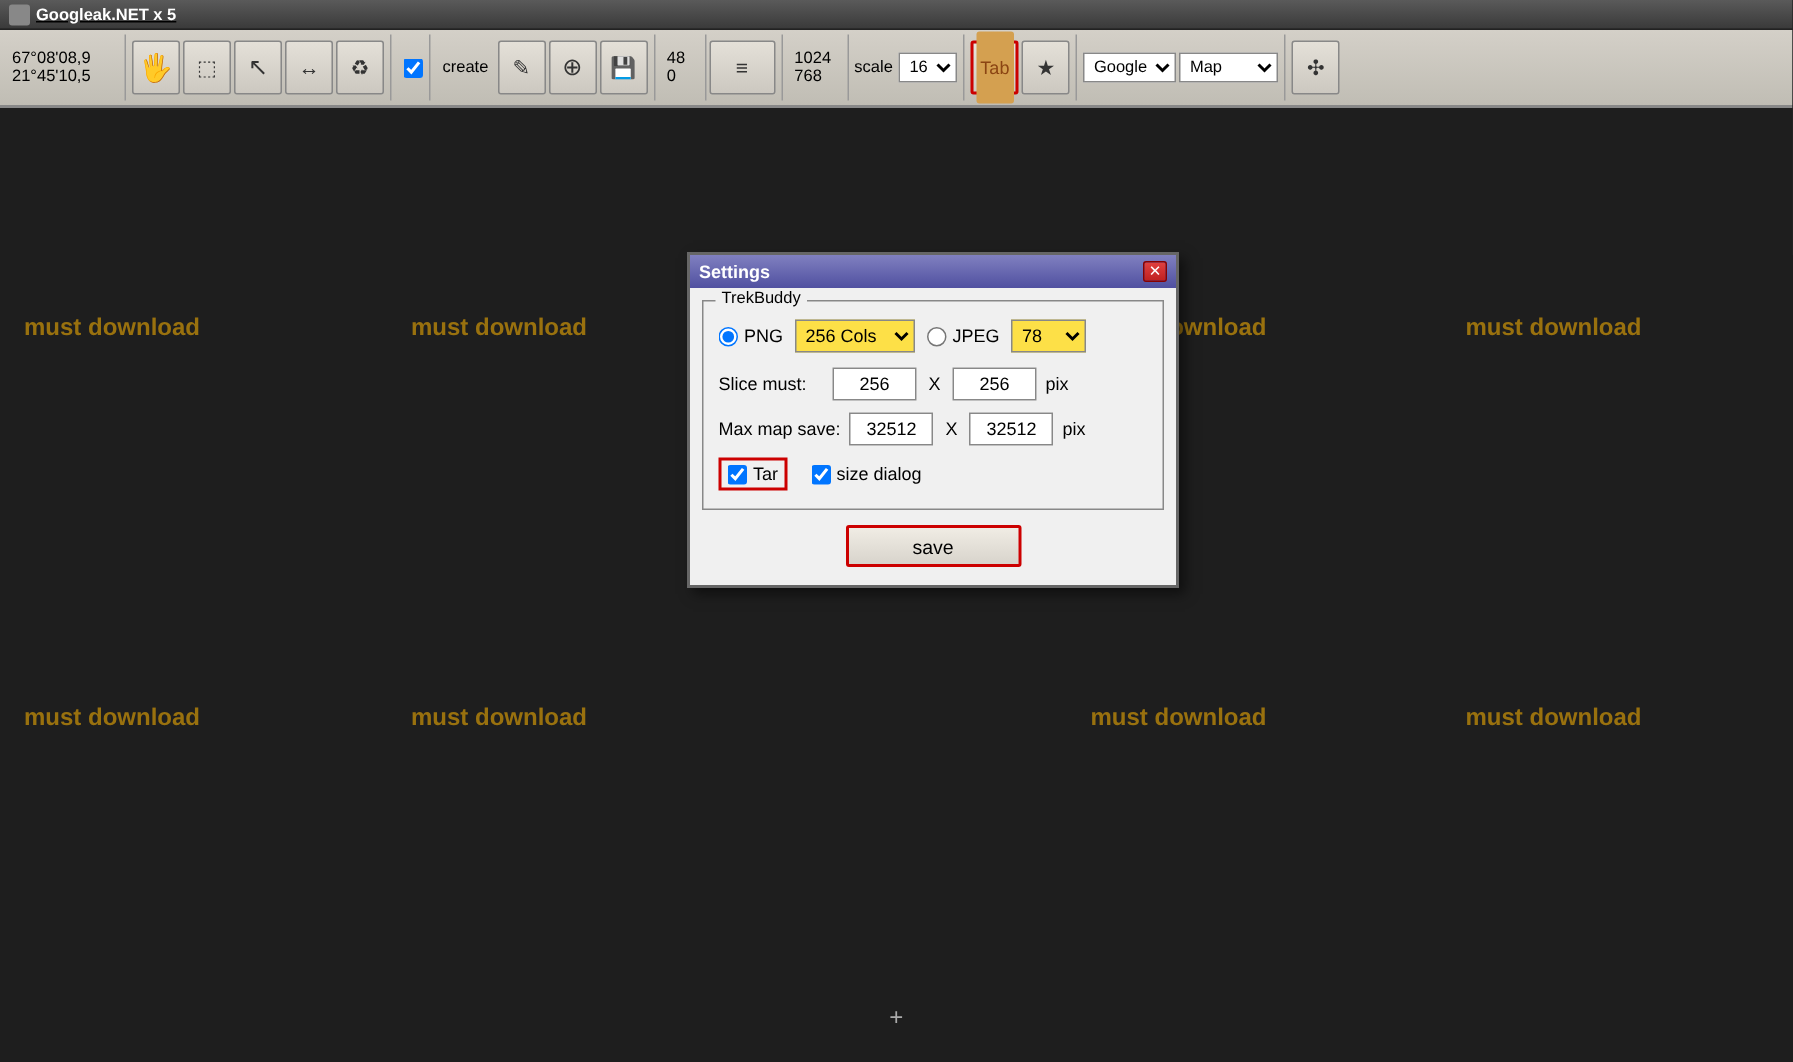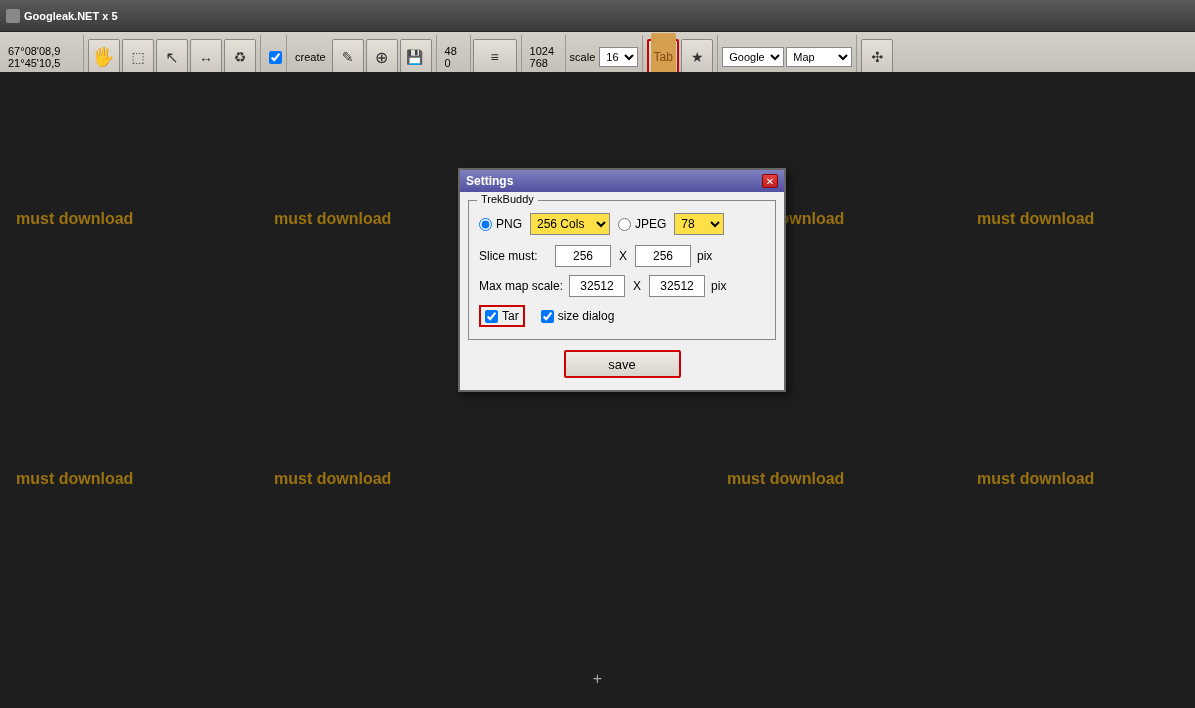--- a/index.html
+++ b/index.html
@@ -10,26 +10,27 @@
       font-family: Arial, sans-serif;
       font-size: 12px;
       overflow: hidden;
       position: relative;
       user-select: none;
     }
 
     
     #titlebar {
       width: 100%;
-      height: 32px;
+      height: 20px;
       background: linear-gradient(to bottom, #5a5a5a, #3a3a3a);
       display: flex;
       align-items: center;
       padding: 0 6px;
       border-bottom: 1px solid #222;
+      text-decoration: underline;
     }
     #titlebar-icon {
       width: 14px;
       height: 14px;
       margin-right: 4px;
       background: #888;
       border-radius: 2px;
     }
     #titlebar-title {
       color: #fff;
@@ -510,21 +511,21 @@
 
         <div class="field-row">
           <span class="field-label">Slice must:</span>
           <input type="text" class="field-input" value="256" style="">
           <span class="field-x">X</span>
           <input type="text" class="field-input" value="256" style="">
           <span class="field-unit">pix</span>
         </div>
 
         <div class="field-row">
-          <span class="field-label">Max map scale:</span>
+          <span class="field-label">Max map save:</span>
           <input type="text" class="field-input" value="32512" style="">
           <span class="field-x">X</span>
           <input type="text" class="field-input" value="32512" style="">
           <span class="field-unit">pix</span>
         </div>
 
         <div class="checkbox-row">
           <div class="checkbox-item checkbox-item-highlighted">
             <input type="checkbox" checked="" style="">
             <span>Tar</span>

